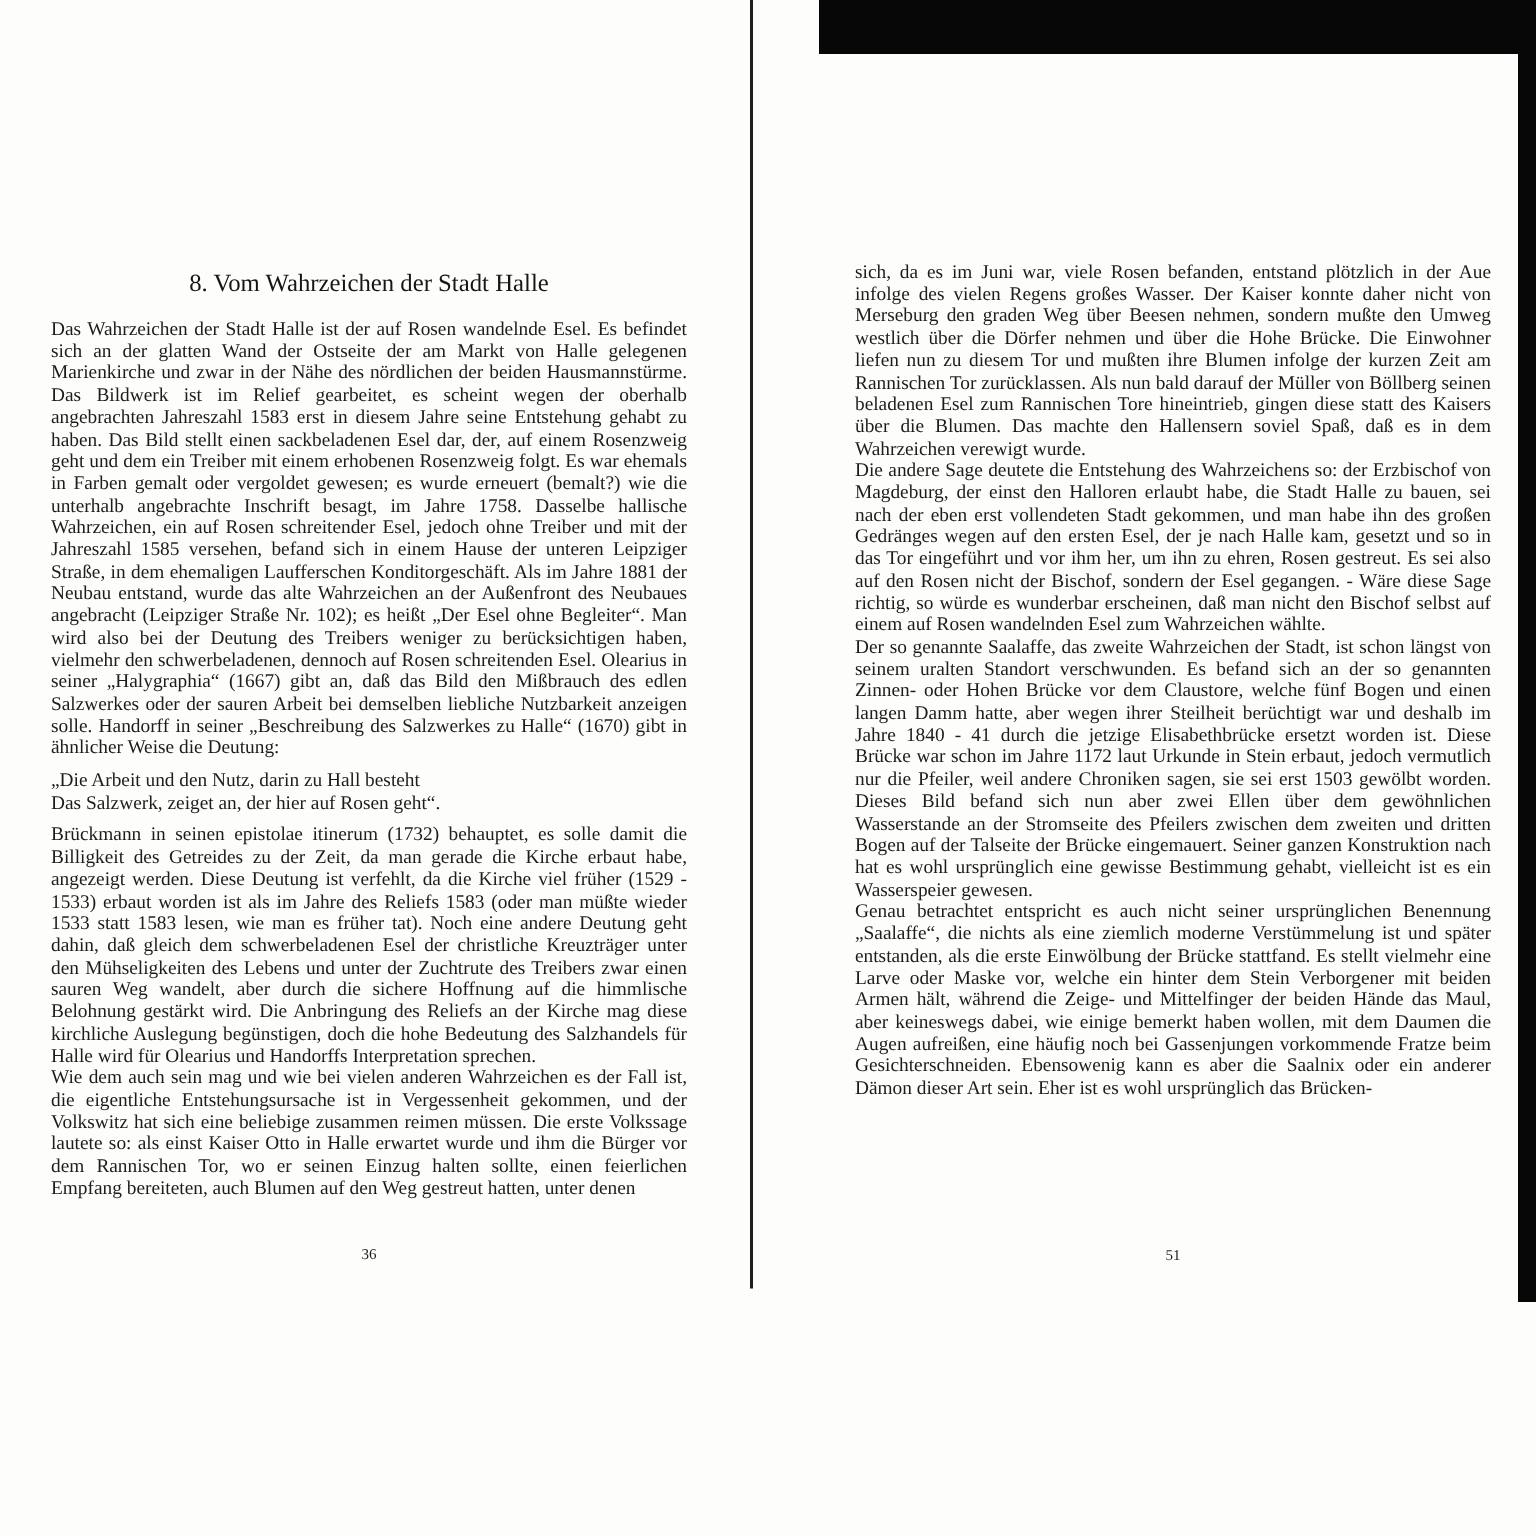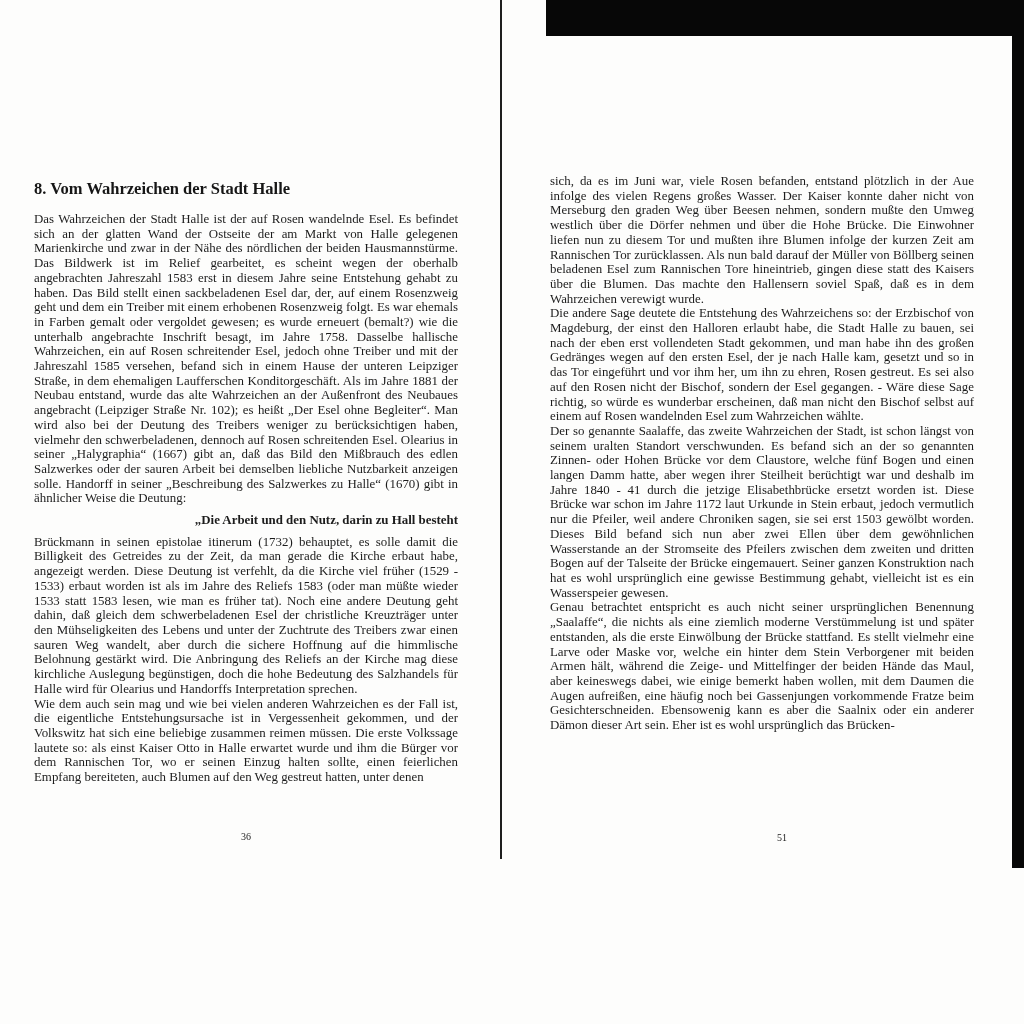--- a/index.html
+++ b/index.html
@@ -34,36 +34,36 @@
     position: absolute;
     width: 424px;
     color: #1c1c1c;
     font-size: 12.9px;
     line-height: 14.7px;
     text-align: justify;
     hyphens: auto;
     -webkit-hyphens: auto;
   }
   .col-left  { left: 34px;  top: 178px; }
-  .col-right { left: 550px; top: 174px; }
+  .col-right { left: 570px; top: 174px; }
   h2.chapter {
+    text-align: center;
     font-size: 16.5px;
     line-height: 22px;
-    font-weight: bold;
+    font-weight: normal;
     color: #161616;
     hyphens: none;
   }
   .col-left h2.chapter { margin-bottom: 12px; }
   .col-right h2.chapter { margin-top: 13px; margin-bottom: 14px; }
   p.body-par { margin: 0; }
   .quote {
-    text-align: right;
+    text-align: left;
     margin: 7px 0 7px 0;
     hyphens: none;
-    font-weight: bold;
   }
   .page-number {
     position: absolute;
     width: 424px;
     text-align: center;
     font-size: 10px;
     color: #1c1c1c;
   }
   .pn-left  { left: 34px;  top: 831px; }
   .pn-right { left: 570px; top: 832px; }
@@ -75,20 +75,21 @@
 
   <div class="black-top"></div>
   <div class="black-right"></div>
   <div class="gutter"></div>
 
   <div class="col col-left">
     <h2 class="chapter">8. Vom Wahrzeichen der Stadt Halle</h2>
     <p class="body-par" lang="de">Das Wahrzeichen der Stadt Halle ist der auf Rosen wandelnde Esel. Es befindet sich an der glatten Wand der Ostseite der am Markt von Halle gelegenen Marienkirche und zwar in der Nähe des nördlichen der beiden Hausmannstürme. Das Bildwerk ist im Relief gearbeitet, es scheint wegen der oberhalb angebrachten Jahreszahl 1583 erst in diesem Jahre seine Entstehung gehabt zu haben. Das Bild stellt einen sackbeladenen Esel dar, der, auf einem Rosenzweig geht und dem ein Treiber mit einem erhobenen Rosenzweig folgt. Es war ehemals in Farben gemalt oder vergoldet gewesen; es wurde erneuert (bemalt?) wie die unterhalb angebrachte Inschrift besagt, im Jahre 1758. Dasselbe hallische Wahrzeichen, ein auf Rosen schreitender Esel, jedoch ohne Treiber und mit der Jahreszahl 1585 versehen, befand sich in einem Hause der unteren Leipziger Straße, in dem ehemaligen Laufferschen Konditorgeschäft. Als im Jahre 1881 der Neubau entstand, wurde das alte Wahrzeichen an der Außenfront des Neubaues angebracht (Leipziger Straße Nr. 102); es heißt „Der Esel ohne Begleiter“. Man wird also bei der Deutung des Treibers weniger zu berücksichtigen haben, vielmehr den schwerbeladenen, dennoch auf Rosen schreitenden Esel. Olearius in seiner „Halygraphia“ (1667) gibt an, daß das Bild den Mißbrauch des edlen Salzwerkes oder der sauren Arbeit bei demselben liebliche Nutzbarkeit anzeigen solle. Handorff in seiner „Beschreibung des Salzwerkes zu Halle“ (1670) gibt in ähnlicher Weise die Deutung:</p>
     <div class="quote">
       <div>„Die Arbeit und den Nutz, darin zu Hall besteht</div>
+      <div>Das Salzwerk, zeiget an, der hier auf Rosen geht“.</div>
     </div>
     <p class="body-par" lang="de">Brückmann in seinen epistolae itinerum (1732) behauptet, es solle damit die Billigkeit des Getreides zu der Zeit, da man gerade die Kirche erbaut habe, angezeigt werden. Diese Deutung ist verfehlt, da die Kirche viel früher (1529 - 1533) erbaut worden ist als im Jahre des Reliefs 1583 (oder man müßte wieder 1533 statt 1583 lesen, wie man es früher tat). Noch eine andere Deutung geht dahin, daß gleich dem schwerbeladenen Esel der christliche Kreuzträger unter den Mühseligkeiten des Lebens und unter der Zuchtrute des Treibers zwar einen sauren Weg wandelt, aber durch die sichere Hoffnung auf die himmlische Belohnung gestärkt wird. Die Anbringung des Reliefs an der Kirche mag diese kirchliche Auslegung begünstigen, doch die hohe Bedeutung des Salzhandels für Halle wird für Olearius und Handorffs Interpretation sprechen.</p>
     <p class="body-par" lang="de">Wie dem auch sein mag und wie bei vielen anderen Wahrzeichen es der Fall ist, die eigentliche Entstehungsursache ist in Vergessenheit gekommen, und der Volkswitz hat sich eine beliebige zusammen reimen müssen. Die erste Volkssage lautete so: als einst Kaiser Otto in Halle erwartet wurde und ihm die Bürger vor dem Rannischen Tor, wo er seinen Einzug halten sollte, einen feierlichen Empfang bereiteten, auch Blumen auf den Weg gestreut hatten, unter denen</p>
   </div>
 
   <div class="page-number pn-left">36</div>
 
   <div class="col col-right">
     <p class="body-par" lang="de">sich, da es im Juni war, viele Rosen befanden, entstand plötzlich in der Aue infolge des vielen Regens großes Wasser. Der Kaiser konnte daher nicht von Merseburg den graden Weg über Beesen nehmen, sondern mußte den Umweg westlich über die Dörfer nehmen und über die Hohe Brücke. Die Einwohner liefen nun zu diesem Tor und mußten ihre Blumen infolge der kurzen Zeit am Rannischen Tor zurücklassen. Als nun bald darauf der Müller von Böllberg seinen beladenen Esel zum Rannischen Tore hineintrieb, gingen diese statt des Kaisers über die Blumen. Das machte den Hallensern soviel Spaß, daß es in dem Wahrzeichen verewigt wurde.</p>
     <p class="body-par" lang="de">Die andere Sage deutete die Entstehung des Wahrzeichens so: der Erzbischof von Magdeburg, der einst den Halloren erlaubt habe, die Stadt Halle zu bauen, sei nach der eben erst vollendeten Stadt gekommen, und man habe ihn des großen Gedränges wegen auf den ersten Esel, der je nach Halle kam, gesetzt und so in das Tor eingeführt und vor ihm her, um ihn zu ehren, Rosen gestreut. Es sei also auf den Rosen nicht der Bischof, sondern der Esel gegangen. - Wäre diese Sage richtig, so würde es wunderbar erscheinen, daß man nicht den Bischof selbst auf einem auf Rosen wandelnden Esel zum Wahrzeichen wählte.</p>

